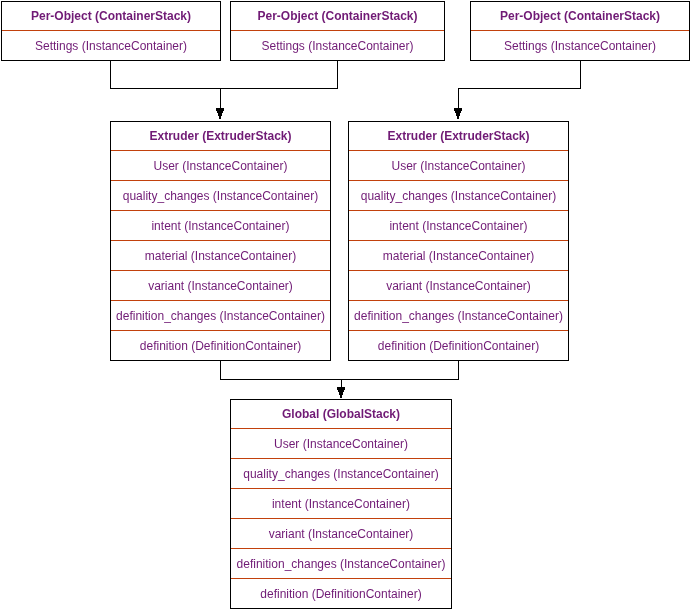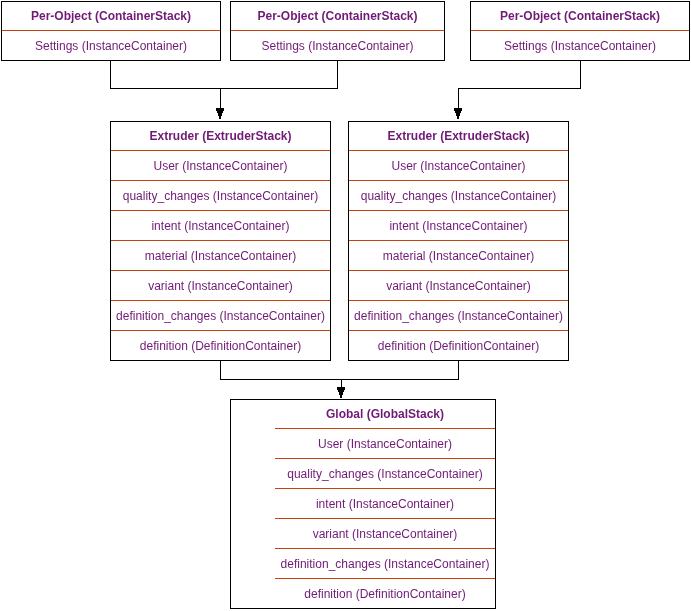--- a/index.html
+++ b/index.html
@@ -103,21 +103,21 @@
     <div class="hdr">Extruder (ExtruderStack)</div>
     <div class="row">User (InstanceContainer)</div>
     <div class="row">quality_changes (InstanceContainer)</div>
     <div class="row">intent (InstanceContainer)</div>
     <div class="row">material (InstanceContainer)</div>
     <div class="row">variant (InstanceContainer)</div>
     <div class="row">definition_changes (InstanceContainer)</div>
     <div class="row">definition (DefinitionContainer)</div>
   </div>
 
-  <div class="box" style="left:230px; top:399px; width:220px; height:208px;padding-left:44px;">
+  <div class="box" style="left:230px; top:399px; width:220px; height:208px;">
     <div class="hdr">Global (GlobalStack)</div>
     <div class="row">User (InstanceContainer)</div>
     <div class="row">quality_changes (InstanceContainer)</div>
     <div class="row">intent (InstanceContainer)</div>
     <div class="row">variant (InstanceContainer)</div>
     <div class="row">definition_changes (InstanceContainer)</div>
     <div class="row">definition (DefinitionContainer)</div>
   </div>
 
 </div>

